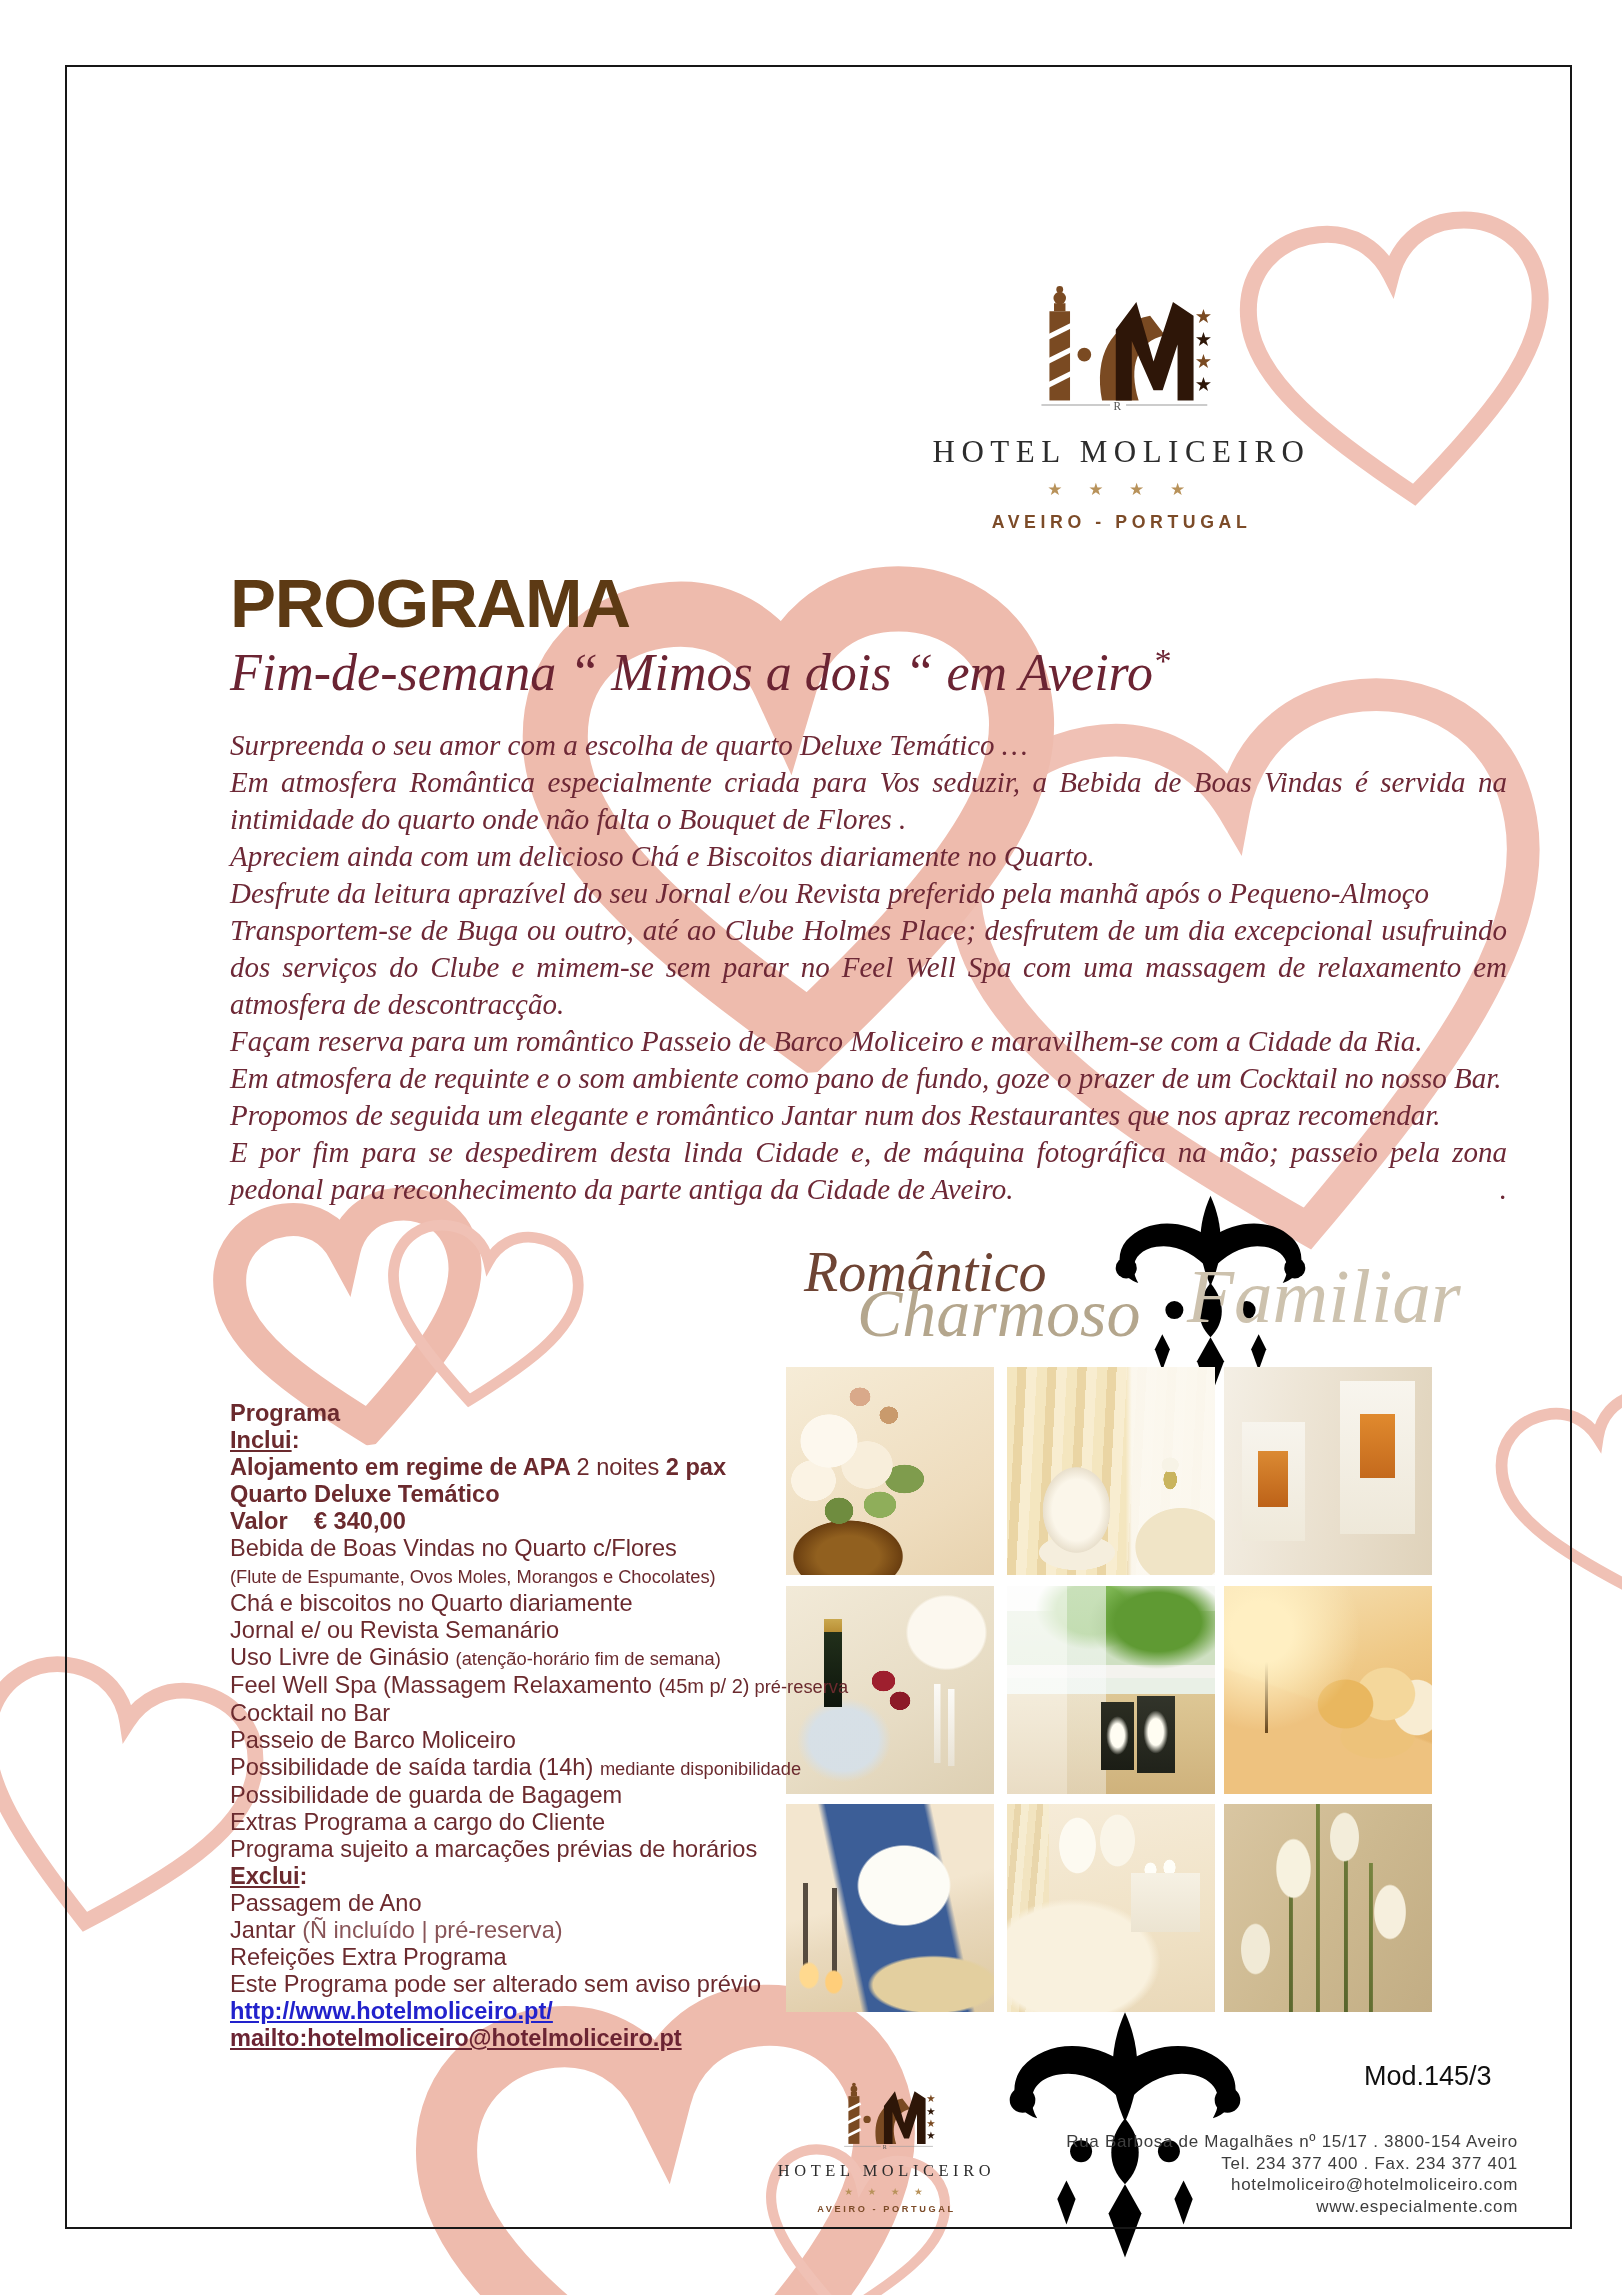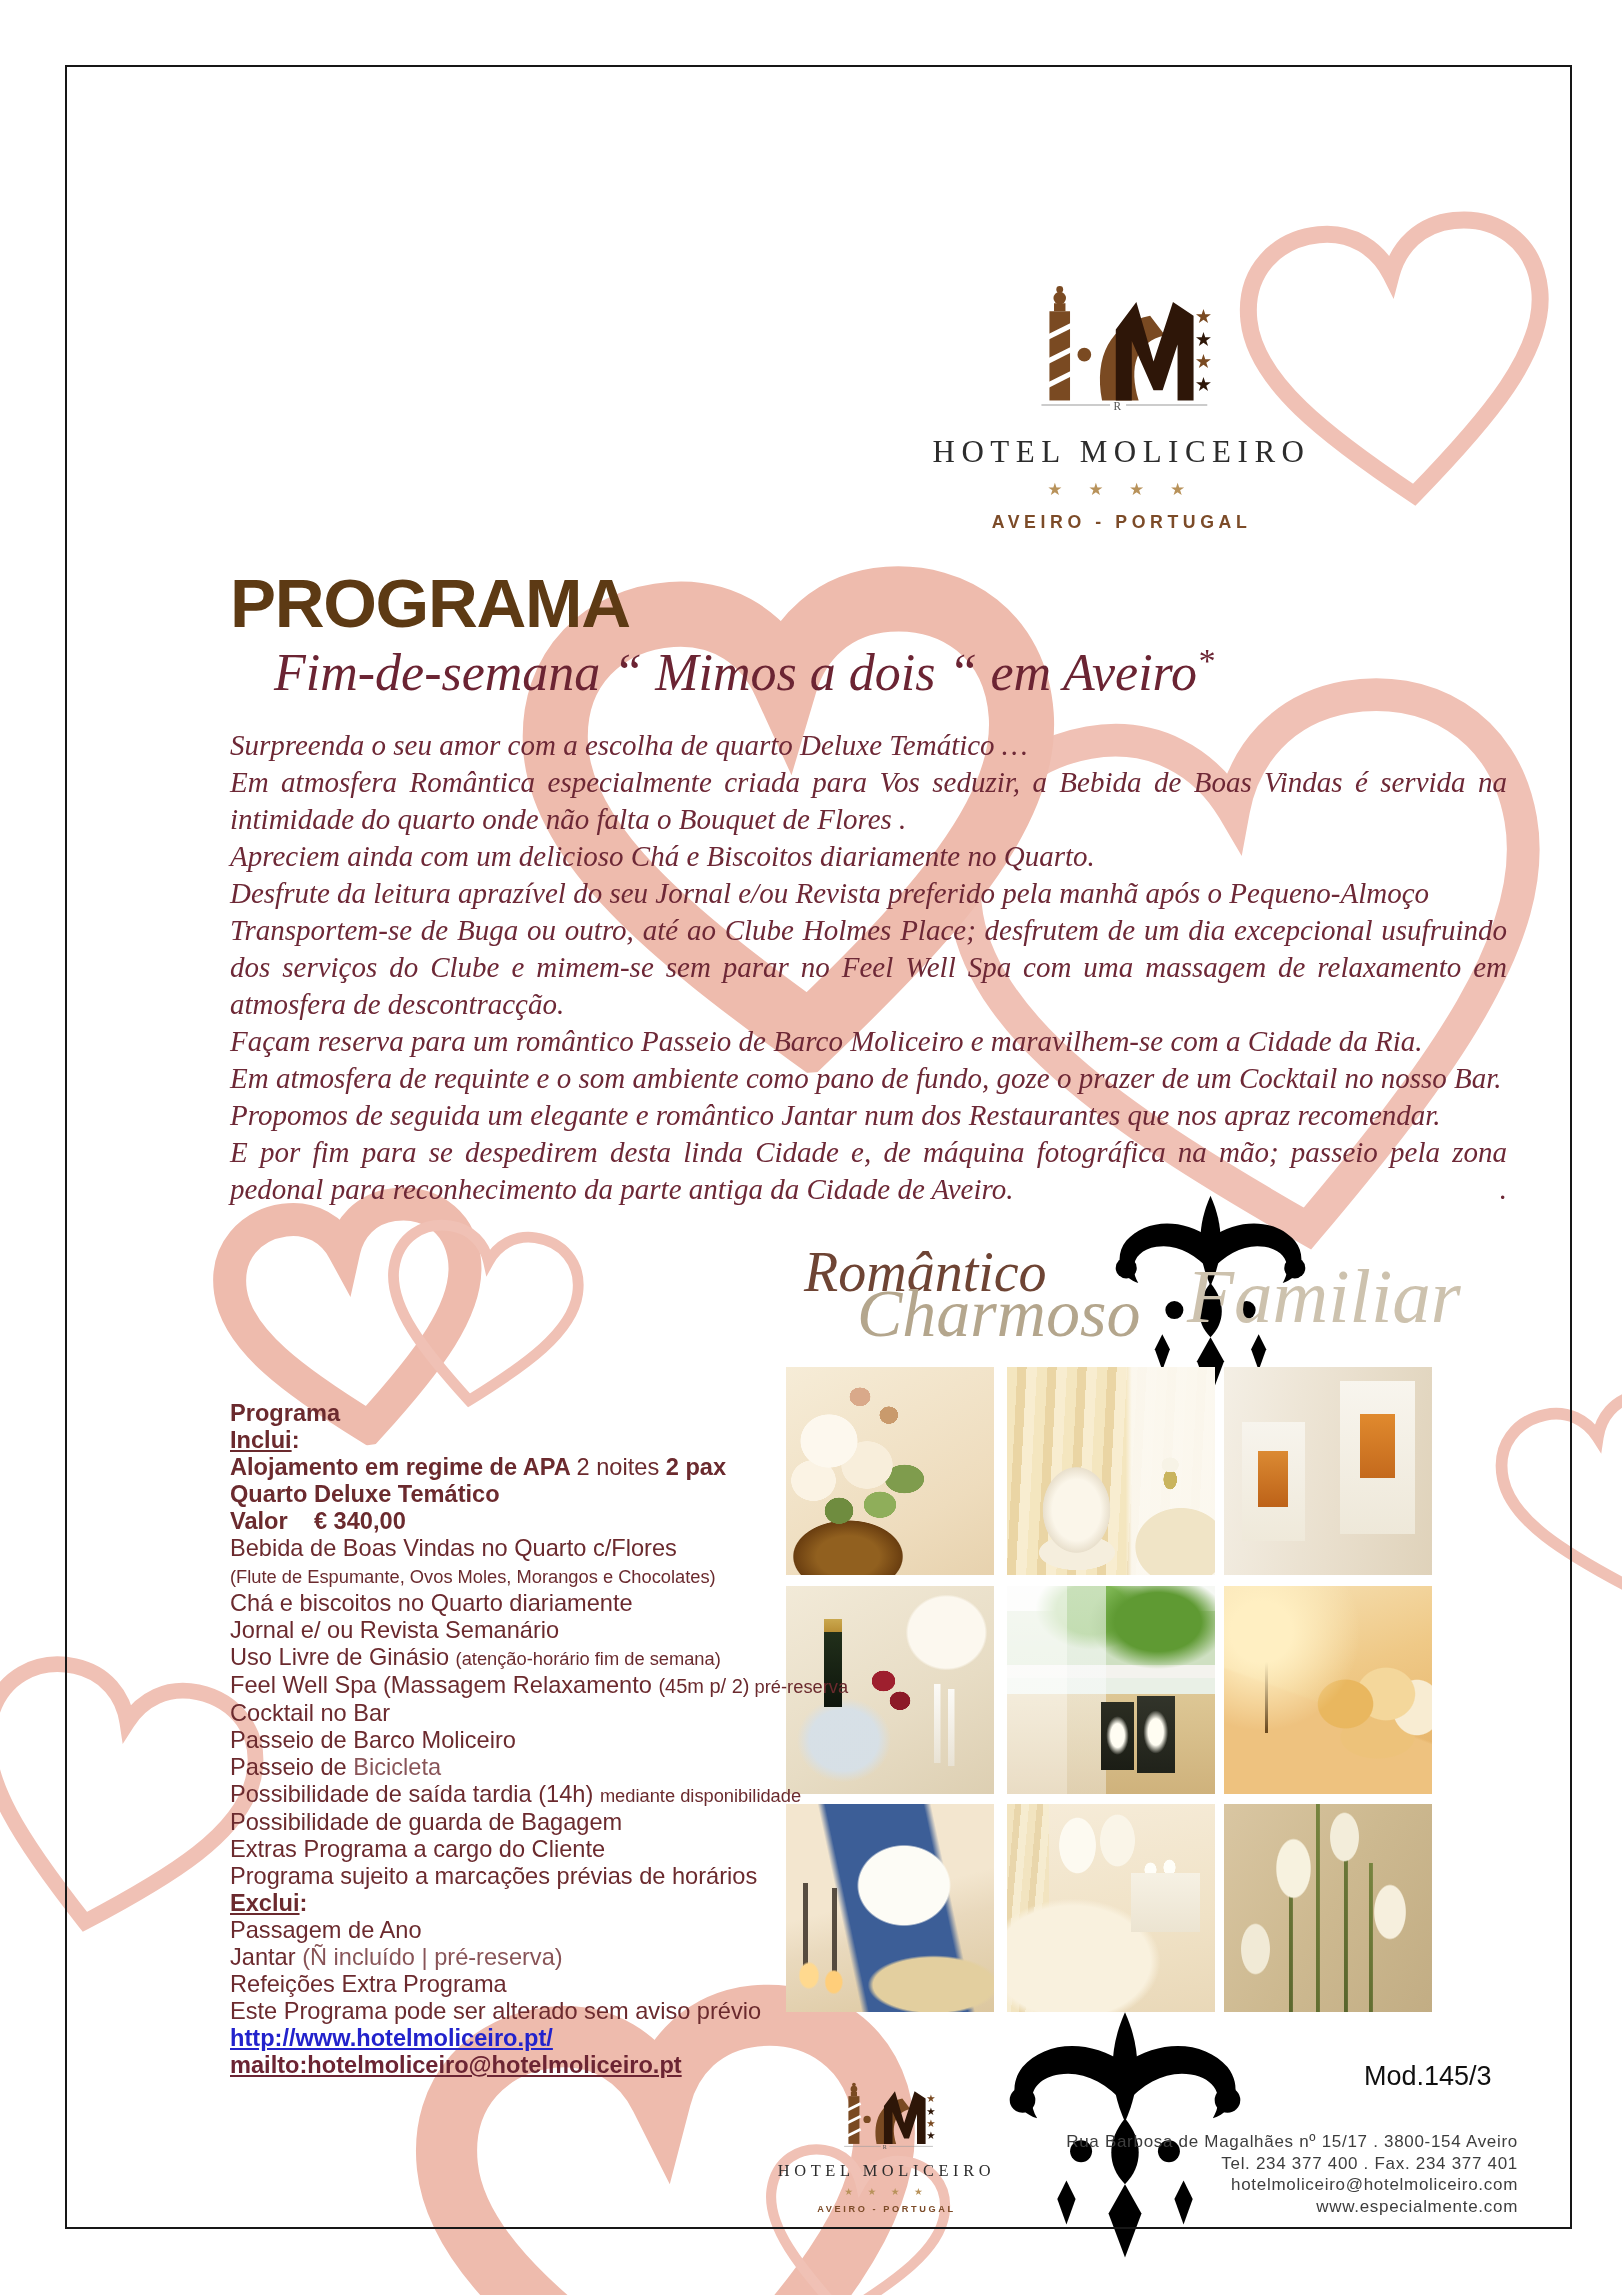--- a/index.html
+++ b/index.html
@@ -21,21 +21,21 @@
   .logo-main{position:absolute;left:873px;top:281px;width:497px;text-align:center;z-index:5;}
   .logo-main .mark{width:183px;height:144px;display:block;margin:0 auto;}
   .logo-name{font-family:"Liberation Serif",serif;font-size:31px;letter-spacing:6.5px;
     color:#2c2c2c;margin-top:9.2px;white-space:nowrap;}
   .logo-stars{font-size:17px;letter-spacing:10.5px;color:#b8925a;margin-top:9.2px;}
   .logo-loc{font-size:17.7px;font-weight:bold;letter-spacing:4.6px;color:#7c4b28;margin-top:11.8px;}
   
   .title{position:absolute;left:230px;top:564px;margin:0;font-size:69px;font-weight:bold;
     color:#5d3a14;letter-spacing:-1.3px;z-index:5;}
   .subtitle{position:absolute;left:230px;top:642px;font-family:"Liberation Serif",serif;
-    font-style:italic;font-size:52px;color:#6b2433;z-index:5;white-space:nowrap;margin-left:44px;}
+    font-style:italic;font-size:52px;color:#6b2433;z-index:5;white-space:nowrap;}
   .subtitle .sub-star{font-size:34px;vertical-align:18.3px;}
   
   .body-text{position:absolute;left:230px;top:727px;width:1277px;z-index:5;
     font-family:"Liberation Serif",serif;font-style:italic;font-size:29px;line-height:37px;
     color:#6d2836;text-align:justify;}
   .body-text p{margin:0;}
   .p-last{position:relative;}
   .p-last .tail-dot{position:absolute;right:0;bottom:0;}
   
   .script-word{position:absolute;font-family:"Liberation Serif",serif;font-style:italic;z-index:3;white-space:nowrap;}
@@ -277,21 +277,20 @@
     <div class="line"><span class="b">Quarto Deluxe Temático</span></div>
     <div class="line"><span class="b">Valor    € 340,00</span></div>
     <div class="line"><span>Bebida de Boas Vindas no Quarto c/Flores</span></div>
     <div class="line"><span class="sm">(Flute de Espumante, Ovos Moles, Morangos e Chocolates)</span></div>
     <div class="line"><span>Chá e biscoitos no Quarto diariamente</span></div>
     <div class="line"><span>Jornal e/ ou Revista Semanário</span></div>
     <div class="line"><span>Uso Livre de Ginásio </span><span class="sm">(atenção-horário fim de semana)</span></div>
     <div class="line"><span>Feel Well Spa (Massagem Relaxamento </span><span class="sm2">(45m p/ 2)</span><span class="sm"> pré-reserva</span></div>
     <div class="line"><span>Cocktail no Bar</span></div>
     <div class="line"><span>Passeio de Barco Moliceiro</span></div>
-    <div class="line"><span>Passeio de </span><span class="lt">Bicicleta</span></div>
     <div class="line"><span>Possibilidade de saída tardia (14h) </span><span class="sm">mediante disponibilidade</span></div>
     <div class="line"><span>Possibilidade de guarda de Bagagem</span></div>
     <div class="line"><span>Extras Programa a cargo do Cliente</span></div>
     <div class="line"><span>Programa sujeito a marcações prévias de horários</span></div>
     <div class="line"><span class="bu">Exclui</span><span class="b">:</span></div>
     <div class="line"><span>Passagem de Ano</span></div>
     <div class="line"><span>Jantar </span><span class="lt">(Ñ incluído | pré-reserva)</span></div>
     <div class="line"><span>Refeições Extra Programa</span></div>
     <div class="line"><span>Este Programa pode ser alterado sem aviso prévio</span></div>
     <div class="line"><span class="lb">http://www.hotelmoliceiro.pt/</span></div>

